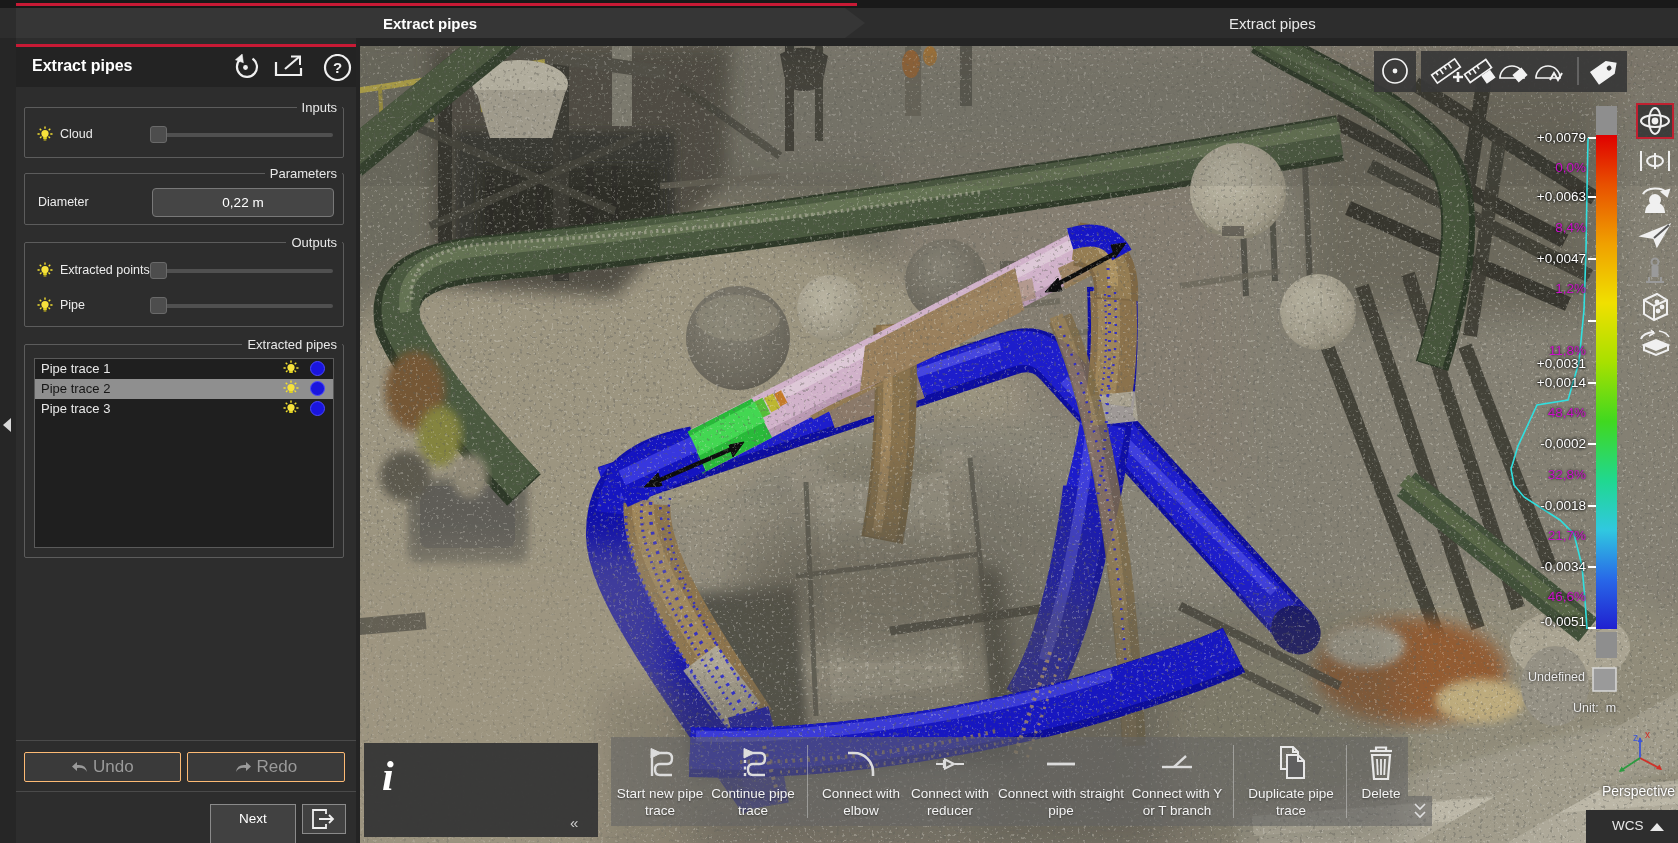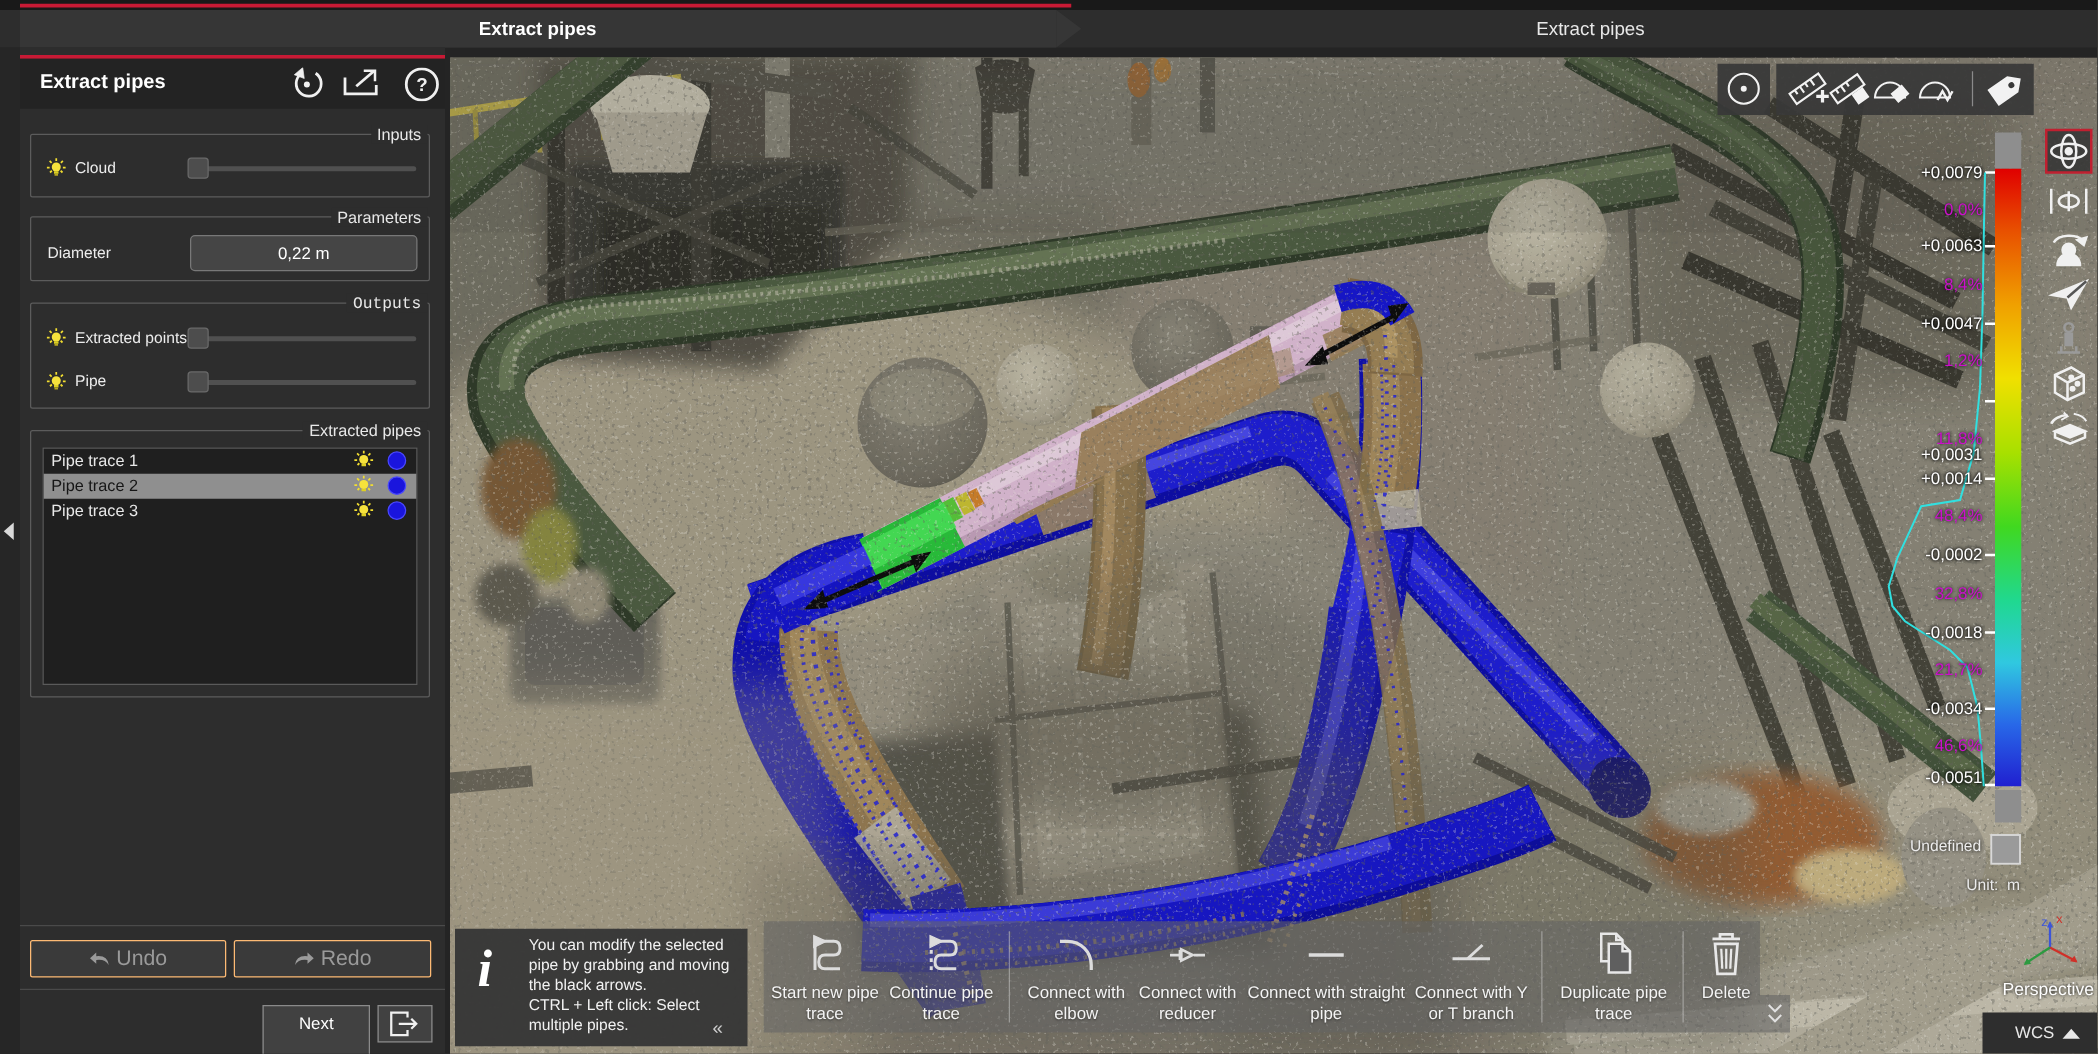--- a/index.html
+++ b/index.html
@@ -494,21 +494,20 @@
   </svg>
   <div class="abs" style="left:1602px; top:783px; color:#fff; font-size:14px; text-shadow:0 0 3px #000;">Perspective</div>
   <div class="abs" style="left:1586px; top:810px; width:92px; height:33px; background:#2e2e2e;"></div>
   <div class="abs" style="left:1612px; top:818px; color:#e8e8e8; font-size:13.5px;">WCS</div>
   <svg class="abs" style="left:1648px; top:822px;" width="18" height="10">
       <path d="M 2,9 L 9,1 L 16,9 Z" fill="#e8e8e8"></path>
     </svg>
 
   <div class="abs" style="left:364px; top:743px; width:234px; height:94px; background:rgba(54,54,54,0.96);"></div>
   <div class="abs" style="left:382px; top:752px; width:16px; color:#fff; font-family:'Liberation Serif',serif; font-style:italic; font-weight:bold; font-size:42px;">i</div>
-  <div class="abs" style="left:423px; top:748px; width:165px; color:#f2f2f2; font-size:12.5px; line-height:16px;">You can modify the selected pipe by grabbing and moving the black arrows.<br>CTRL + Left click: Select multiple pipes.</div>
   <div class="abs" style="left:570px; top:814px; color:#cfcfcf; font-size:15px;">«</div>
 
   <div class="abs" style="left:611px; top:737px; width:797px; height:89px; background:rgba(100,100,100,0.58);"></div>
   <div class="abs" style="left:1408px; top:796px; width:24px; height:30px; background:rgba(100,100,100,0.58);"></div>
   <svg class="abs" style="left:1410px; top:800px;" width="20" height="24">
       <g stroke="#e0e0e0" stroke-width="1.6" fill="none">
         <path d="M 5,4 l 5,5 5,-5"></path>
         <path d="M 5,12 l 5,5 5,-5"></path>
       </g>
     </svg>
@@ -635,21 +634,21 @@
     <div class="lbl" style="left:44px; top:89px;">Cloud</div>
     <div class="slider-track" style="left:137px; top:95px; width:180px;"></div>
     <div class="slider-handle" style="left:134px; top:88px;"></div>
 
     <div class="grp" style="left:8px; top:135px; width:320px; height:52px;"></div>
     <div class="grplabel" style="right:14px; top:128px;">Parameters</div>
     <div class="lbl" style="left:22px; top:157px;">Diameter</div>
     <div id="diamBox" class="abs">0,22 m</div>
 
     <div class="grp" style="left:8px; top:204px; width:320px; height:85px;"></div>
-    <div class="grplabel" style="right:14px; top:197px;font-family:Liberation Mono, monospace;">Outputs</div>
+    <div class="grplabel" style="right:14px; top:197px;">Outputs</div>
     <svg class="abs bulb" style="left:21px; top:224px;" width="16" height="17" viewBox="0 0 16 17">
       <g stroke="#f2de30" stroke-width="1.4">
           <path d="M 8,0.5 l 0,2.2 M 2.7,2.7 l 1.6,1.6 M 13.3,2.7 l -1.6,1.6 M 0.5,8 l 2.2,0 M 13.3,8 l 2.2,0 M 3,12 l 1.5,-1.4 M 13,12 l -1.5,-1.4"></path>
         </g>
       <circle cx="8" cy="7.6" r="3.6" fill="#f6e23c"></circle>
         <rect x="6.2" y="11" width="3.6" height="2" fill="#ded022"></rect>
         <rect x="6.6" y="13.2" width="2.8" height="1.4" fill="#b8a81e"></rect>
     </svg>
     <div class="lbl" style="left:44px; top:225px;">Extracted points</div>
     <div class="slider-track" style="left:137px; top:231px; width:180px;"></div>

